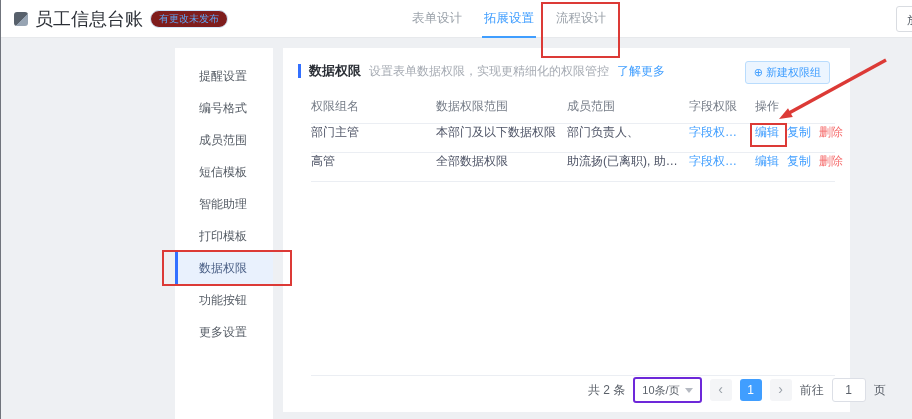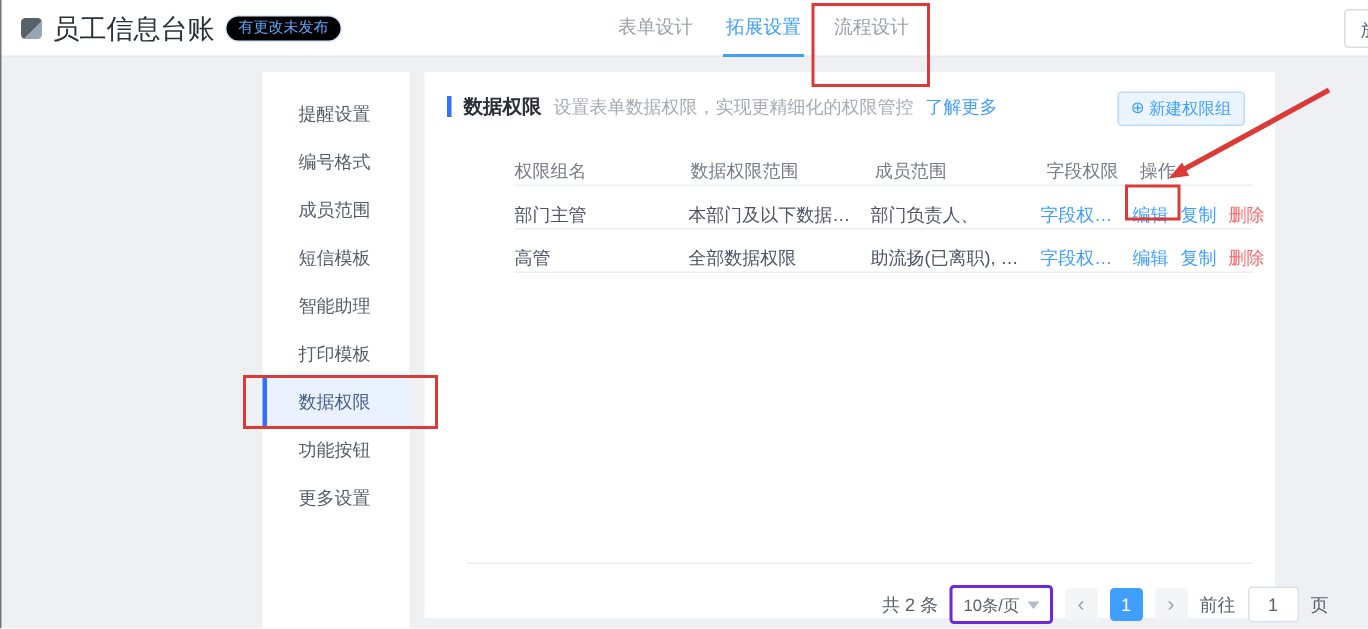--- a/index.html
+++ b/index.html
@@ -7,21 +7,21 @@
           font-family:"Liberation Sans","DejaVu Sans",sans-serif;}
 
   .left-edge{position:absolute;left:0;top:0;width:1px;height:419px;background:#70747c;z-index:45;}
 
   
   .topbar{position:absolute;left:0;top:0;width:912px;height:38px;background:#fff;
           border-bottom:1px solid #e7e9ec;box-sizing:border-box;}
   .app-info{position:absolute;left:14px;top:0;height:38px;display:flex;align-items:center;gap:7px;}
   .app-icon{width:14px;height:14px;border-radius:3px;background:linear-gradient(135deg,#57606b 55%,#97a4b3 55%);}
   .app-title{font-size:18px;font-weight:normal;color:#2b2f36;}
-  .badge{font-size:10px;color:#5ea4f3;background:#000000;border:1px solid #d4e9fd;border-radius:9px;
+  .badge{font-size:10px;color:#5ea4f3;background:#7f1d1d;border:1px solid #d4e9fd;border-radius:9px;
          padding:2px 8px;line-height:1.2;white-space:nowrap;}
   .tabs{position:absolute;left:410px;top:0;height:38px;display:flex;gap:18px;}
   .tab{height:36px;line-height:37px;font-size:12.5px;color:#9aa1a9;padding:0 2px;cursor:pointer;white-space:nowrap;}
   .tab.active{color:#409eff;border-bottom:2px solid #409eff;}
   .discard-btn{position:absolute;left:896px;top:6px;width:58px;height:26px;background:#fff;
                border:1px solid #d9dce1;border-radius:3px;font-size:12px;color:#5a6069;text-align:left;
                padding-left:10px;box-sizing:border-box;line-height:24px;}
 
   
   .sidebar{position:absolute;left:175px;top:48px;width:98px;height:388px;background:#fff;
@@ -38,35 +38,35 @@
   .section-title{font-size:13px;font-weight:bold;color:#2b2f36;}
   .section-desc{font-size:12px;color:#a6abb3;}
   .learn-more{font-size:12px;color:#409eff;cursor:pointer;}
   .create-btn{position:absolute;right:20px;top:13px;height:23px;display:flex;align-items:center;gap:3px;
               background:#ecf5ff;border:1px solid #b9dcfd;border-radius:3px;color:#409eff;font-size:11px;
               padding:0 8px;box-sizing:border-box;cursor:pointer;white-space:nowrap;}
   .create-btn .plus{font-size:11px;line-height:1;}
 
   
   .table{position:absolute;left:28px;top:50px;width:524px;}
-  .t-row{display:flex;align-items:flex-end;border-bottom:1px solid #ebeef3;margin-left:32px;}
+  .t-row{display:flex;align-items:flex-start;border-bottom:1px solid #ebeef3;}
   .t-head{height:25px;}
   .t-head .t-cell{font-size:12px;color:#757c87;}
   .t-body-row{height:28px;}
   .t-cell{font-size:12px;color:#4e5466;white-space:nowrap;overflow:hidden;text-overflow:ellipsis;
           box-sizing:border-box;padding-right:8px;}
   .c1{width:125px}.c2{width:131px}.c3{width:122px}.c4{width:66px}.c5{width:80px}
   .link{color:#409eff;cursor:pointer;}
   .ops{display:flex;gap:8px;overflow:visible;}
   .op{font-size:12px;color:#409eff;cursor:pointer;}
   .op.danger{color:#f56c6c;}
   .table-bottom-line{position:absolute;left:28px;top:327px;width:524px;height:1px;background:#ebeef3;}
 
   
-  .pagination{position:absolute;left:305px;top:342px;display:flex;align-items:center;gap:8px;}
+  .pagination{position:absolute;left:305px;top:329px;display:flex;align-items:center;gap:8px;}
   .pg-total{font-size:12px;color:#5a6069;white-space:nowrap;}
   .pg-size{height:22px;display:flex;align-items:center;gap:5px;border:2px solid #6d28d9;border-radius:3px;
            padding:0 7px;font-size:11px;color:#5a6069;background:#fff;cursor:pointer;white-space:nowrap;}
   .chevron{width:0;height:0;border-left:4px solid transparent;border-right:4px solid transparent;
            border-top:5px solid #b6bac2;}
   .pg-btn{width:22px;height:22px;line-height:21px;text-align:center;background:#f4f5f7;border-radius:3px;
           color:#9aa1a9;font-size:14px;cursor:pointer;}
   .pg-page{width:22px;height:22px;line-height:22px;text-align:center;background:#409eff;border-radius:3px;
            color:#fff;font-size:12px;cursor:pointer;}
   .pg-goto{font-size:12px;color:#5a6069;white-space:nowrap;}

